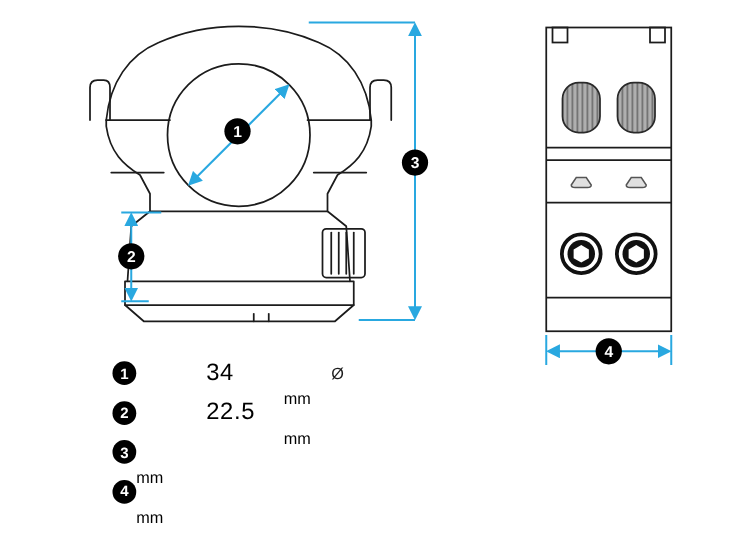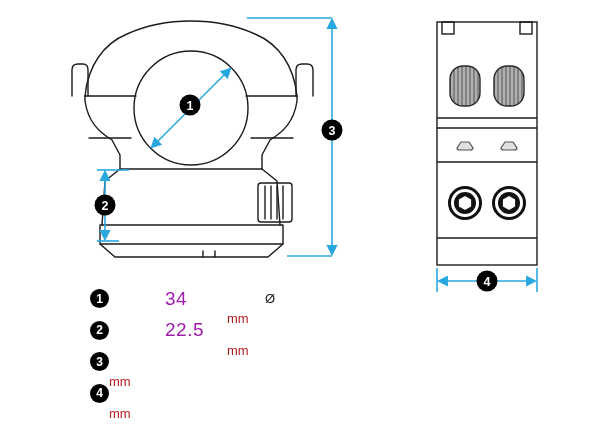--- a/index.html
+++ b/index.html
@@ -5,22 +5,22 @@
   html,body{margin:0;padding:0;background:#fff;}
   .page{position:relative;width:600px;height:429px;background:#fff;overflow:hidden;
         font-family:"Liberation Sans","DejaVu Sans",sans-serif;color:#1c1c1c;}
   .panel{position:absolute;}
   svg text{font-family:"Liberation Sans","DejaVu Sans",sans-serif;font-weight:700;
            font-size:12.5px;fill:#fff;text-anchor:middle;}
   .legend{position:absolute;left:90px;top:283px;}
   .legend-row{display:flex;align-items:center;height:31.5px;}
   .badge{width:19px;height:19px;border-radius:50%;background:#000;color:#fff;
          font-size:12px;font-weight:700;display:flex;align-items:center;justify-content:center;flex:0 0 19px;}
-  .value{margin-left:56px;width:62px;font-size:19px;letter-spacing:.5px;color:#a21caf;}
-  .unit{font-size:13px;color:#b91c1c;width:30px;margin-top:40px;}
+  .value{margin-left:56px;width:62px;font-size:19px;letter-spacing:.5px;color:#000000;}
+  .unit{font-size:13px;color:#000000;width:30px;margin-top:40px;}
   .symbol{font-size:13px;color:#1c1c1c;margin-left:8px;}
 </style>
 </head>
 <body>
 
 <div class="page">
 
   <svg class="panel" style="left:55px;top:8px;" width="300" height="262" viewBox="0 0 300 262">
     <defs>
       <marker id="arrowF" viewBox="0 0 10 10" refX="8" refY="5" markerWidth="7" markerHeight="7" orient="auto-start-reverse">

